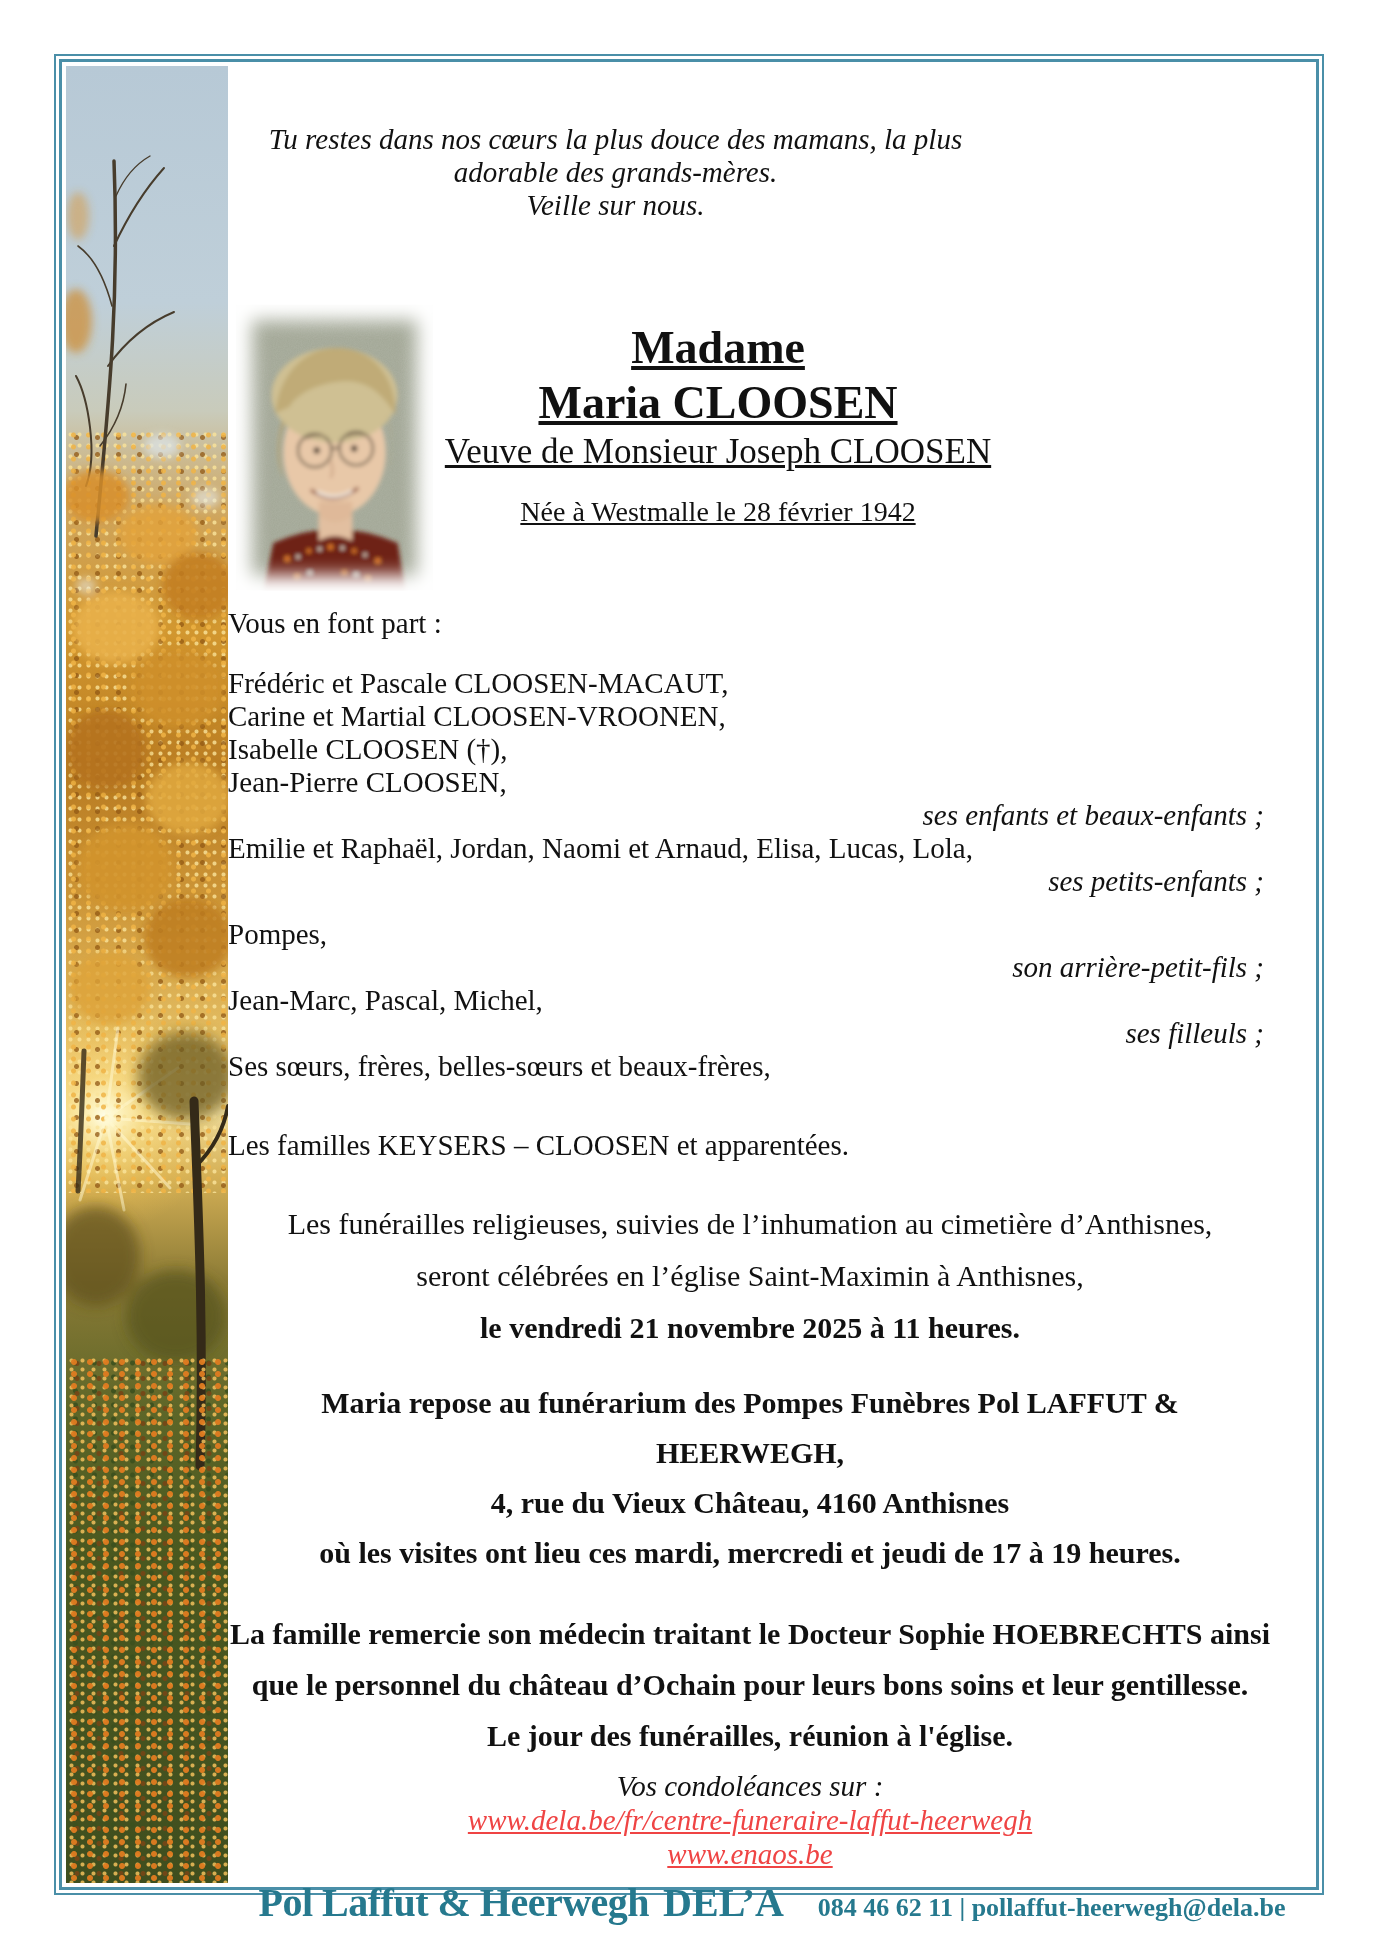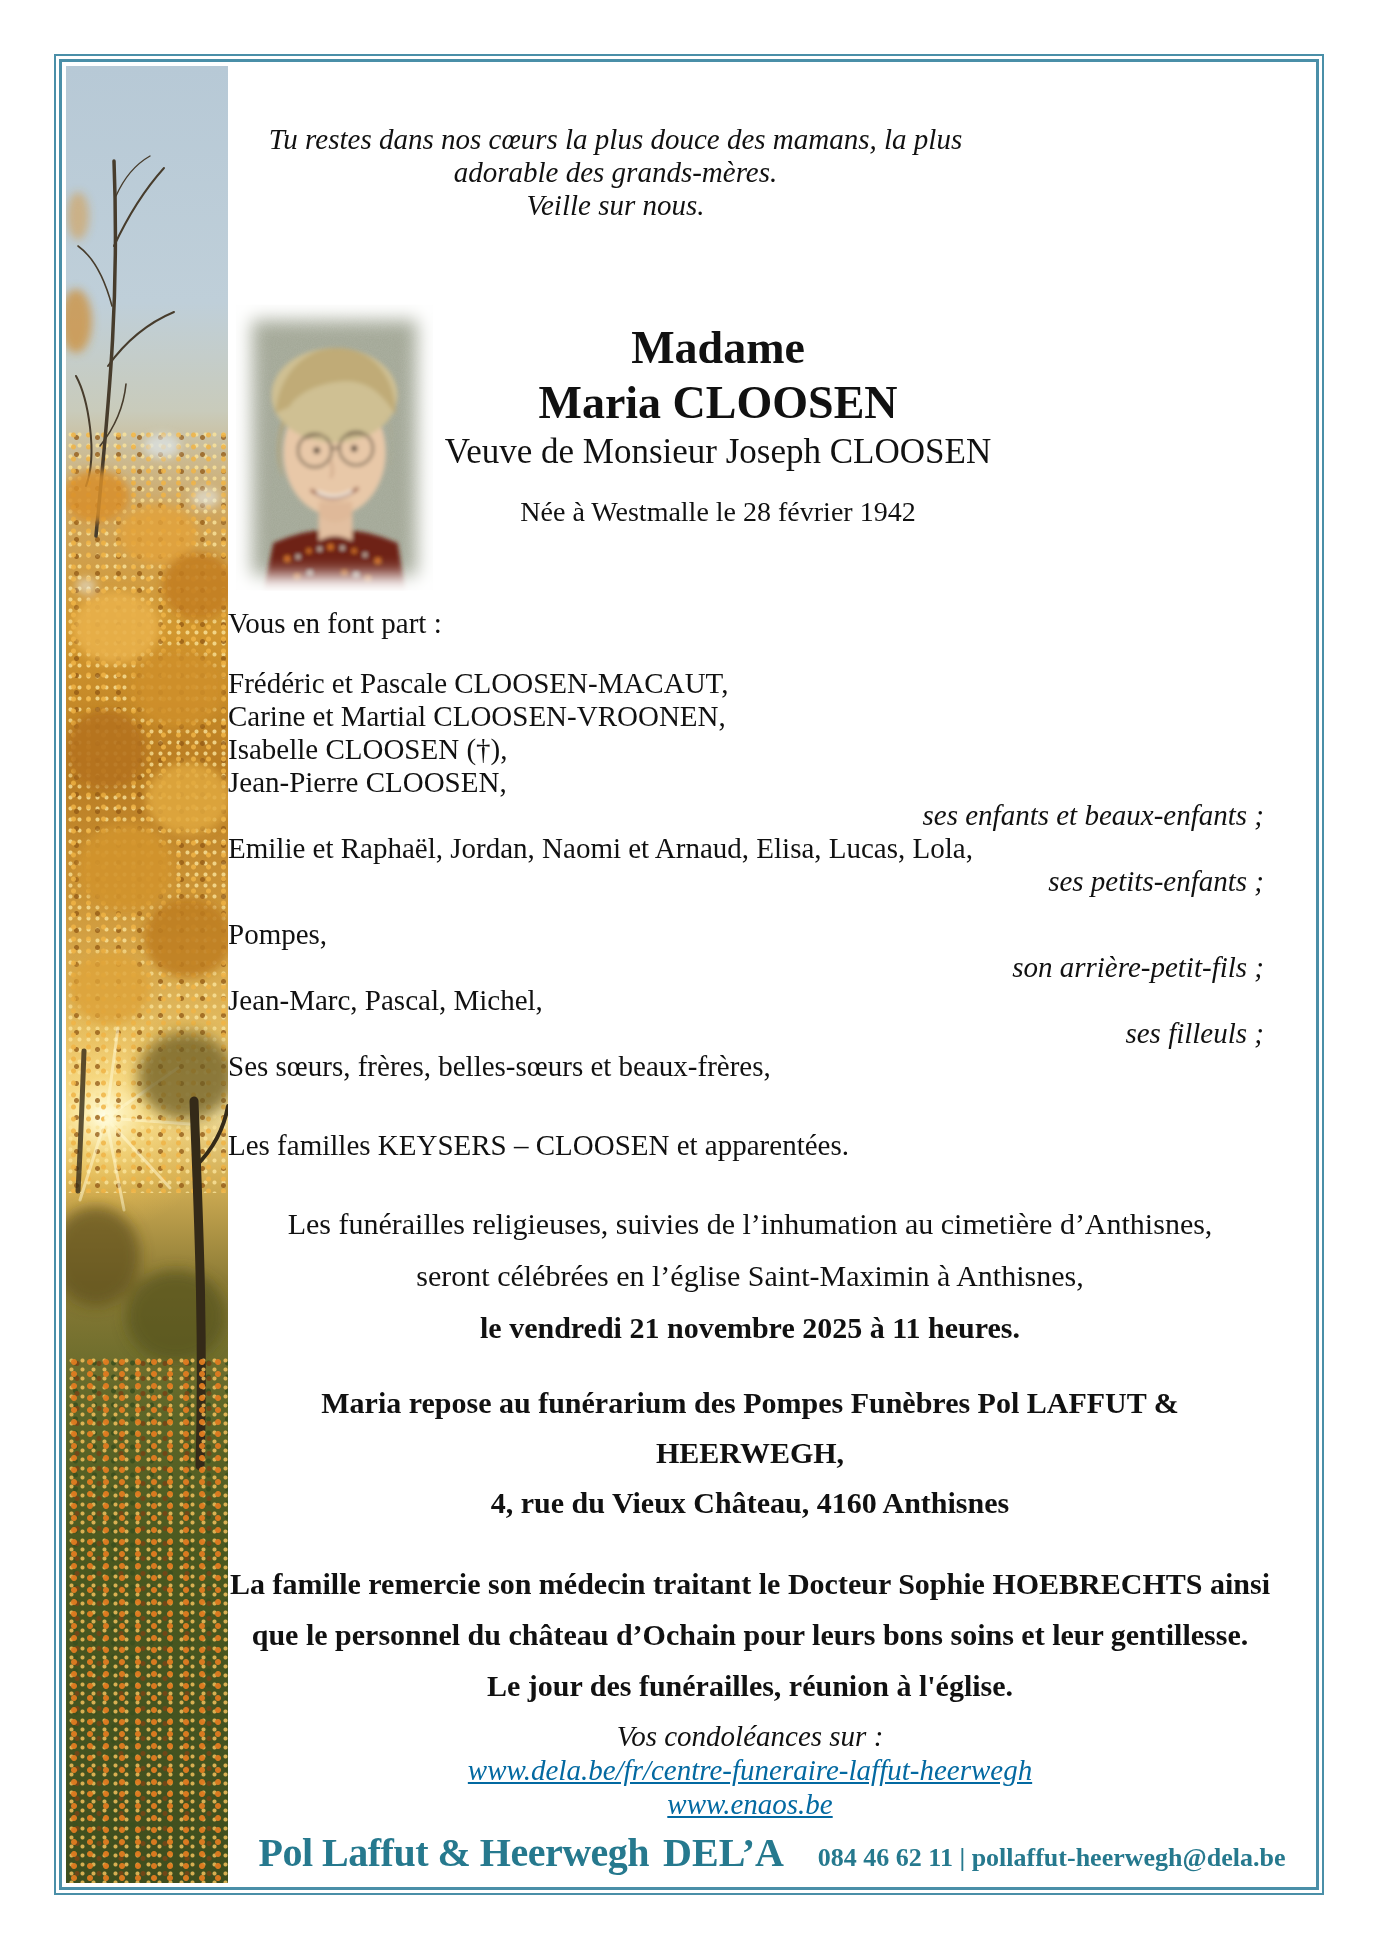--- a/index.html
+++ b/index.html
@@ -43,38 +43,38 @@
   .strip-art{position:absolute;inset:0;}
 
   
   .content{position:absolute;left:228px;top:65px;width:1088px;}
 
   .quote{width:775px;margin-top:58px;text-align:center;font-style:italic;font-size:29px;line-height:33px;}
 
   .header-row{display:flex;margin-top:82px;align-items:flex-start;}
   .portrait{position:relative;width:197px;height:287px;margin-left:8px;flex:0 0 auto;}
   .portrait::after{content:"";position:absolute;inset:0;box-shadow:inset 0 0 18px 16px #ffffff;}
-  .title-block{width:570px;text-align:center;padding-top:16px;}
+  .title-block{width:570px;text-align:center;padding-top:16px;text-decoration:underline;}
   .title-line{font-size:46px;font-weight:bold;line-height:55px;}
   .subtitle-line{font-size:35px;line-height:44px;}
   .birth-block{margin-top:22px;font-size:28px;line-height:31px;}
 
   .family{margin-top:16px;font-size:29px;line-height:33px;padding-right:52px;}
   .family .intro{margin-bottom:27px;}
   .rlabel{text-align:right;font-style:italic;}
   .tiago{margin-top:20px;}
   .families-line{margin-top:46px;}
 
   .cblock{text-align:center;padding-right:44px;}
   .ceremony{margin-top:36px;font-size:30px;line-height:52px;}
   .repose{margin-top:24px;font-size:30px;line-height:50px;font-weight:bold;}
   .thanks{margin-top:30px;font-size:30px;line-height:51px;font-weight:bold;}
   .meeting{font-size:30px;line-height:51px;font-weight:bold;}
   .condolences{margin-top:8px;font-size:29px;line-height:34px;font-style:italic;}
-  .condolences a{color:#0369a1;text-decoration:underline;}
+  .condolences a{color:#ef4444;text-decoration:underline;}
 
   .footer-row{margin-top:8px;display:flex;justify-content:center;align-items:baseline;gap:34px;}
   .brand{font-size:40px;font-weight:bold;color:#26798e;letter-spacing:-.5px;white-space:nowrap;}
   .brand .mark{margin-left:14px;letter-spacing:0;}
   .contact{font-size:26px;font-weight:bold;color:#26798e;white-space:nowrap;}
 </style>
 </head>
 <body>
 
 <div class="page">
@@ -233,20 +233,21 @@
 
     <div class="ceremony cblock">
       <div>Les funérailles religieuses, suivies de l’inhumation au cimetière d’Anthisnes,</div>
       <div>seront célébrées en l’église Saint-Maximin à Anthisnes,</div>
       <div style="font-weight:bold">le vendredi 21 novembre 2025 à 11 heures.</div>
     </div>
 
     <div class="repose cblock">
       <div>Maria repose au funérarium des Pompes Funèbres Pol LAFFUT &amp; HEERWEGH,</div>
       <div>4, rue du Vieux Château, 4160 Anthisnes</div>
+      <div>où les visites ont lieu ces mardi, mercredi et jeudi de 17 à 19 heures.</div>
     </div>
 
     <div class="thanks cblock">
       <div>La famille remercie son médecin traitant le Docteur Sophie HOEBRECHTS ainsi</div>
       <div>que le personnel du château d’Ochain pour leurs bons soins et leur gentillesse.</div>
     </div>
 
     <div class="meeting cblock">Le jour des funérailles, réunion à l'église.</div>
 
     <div class="condolences cblock">

